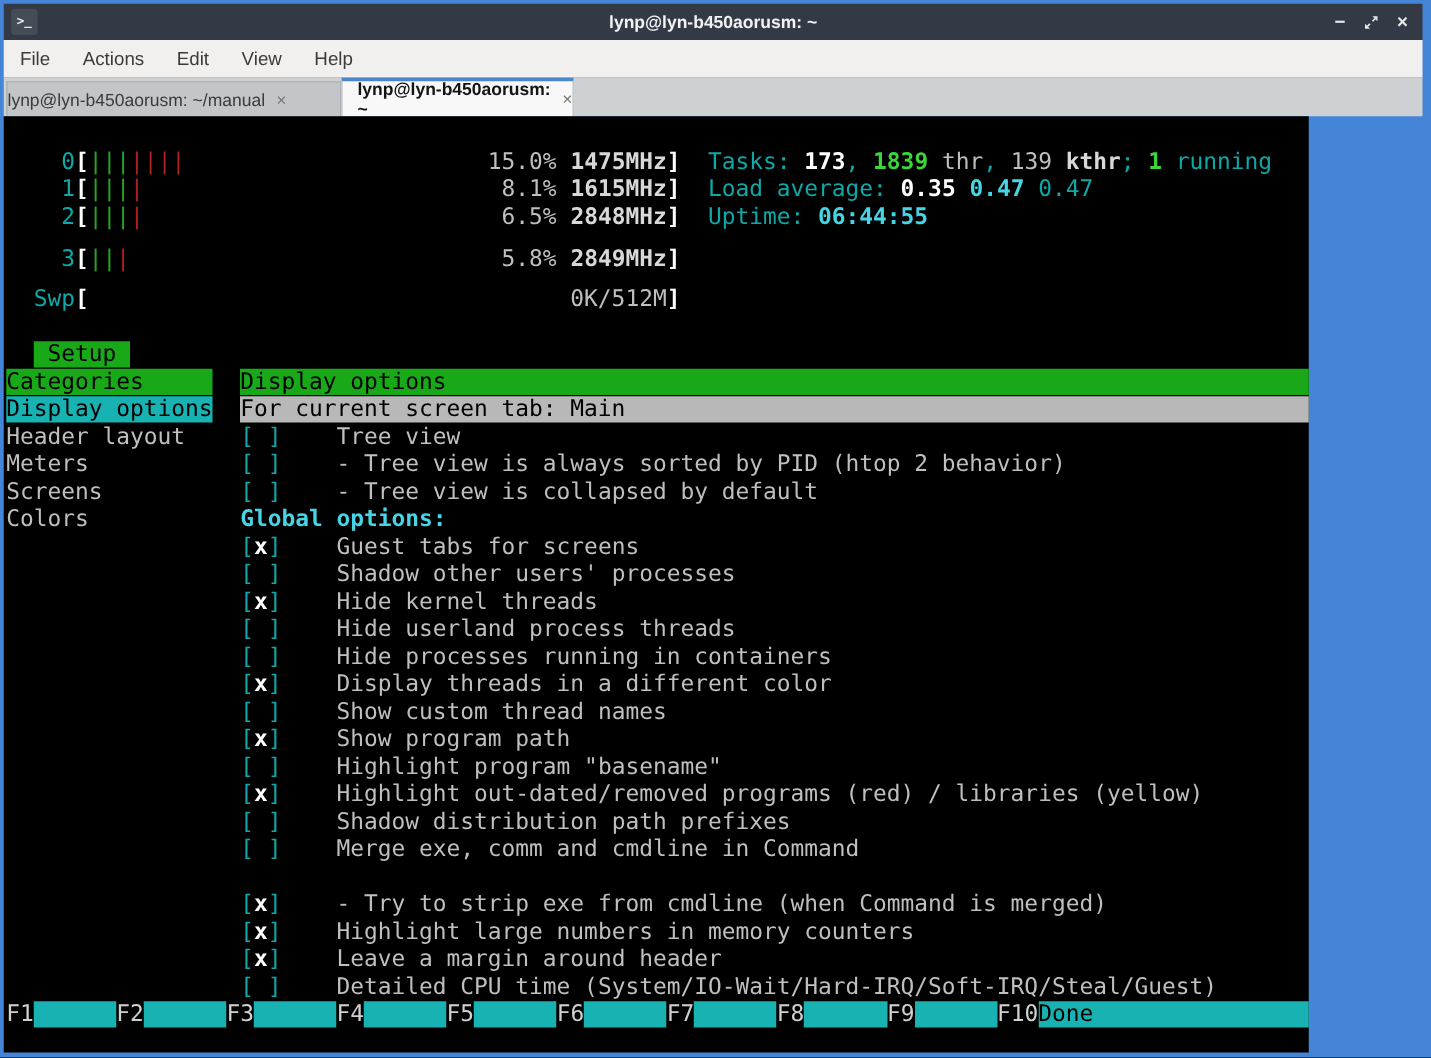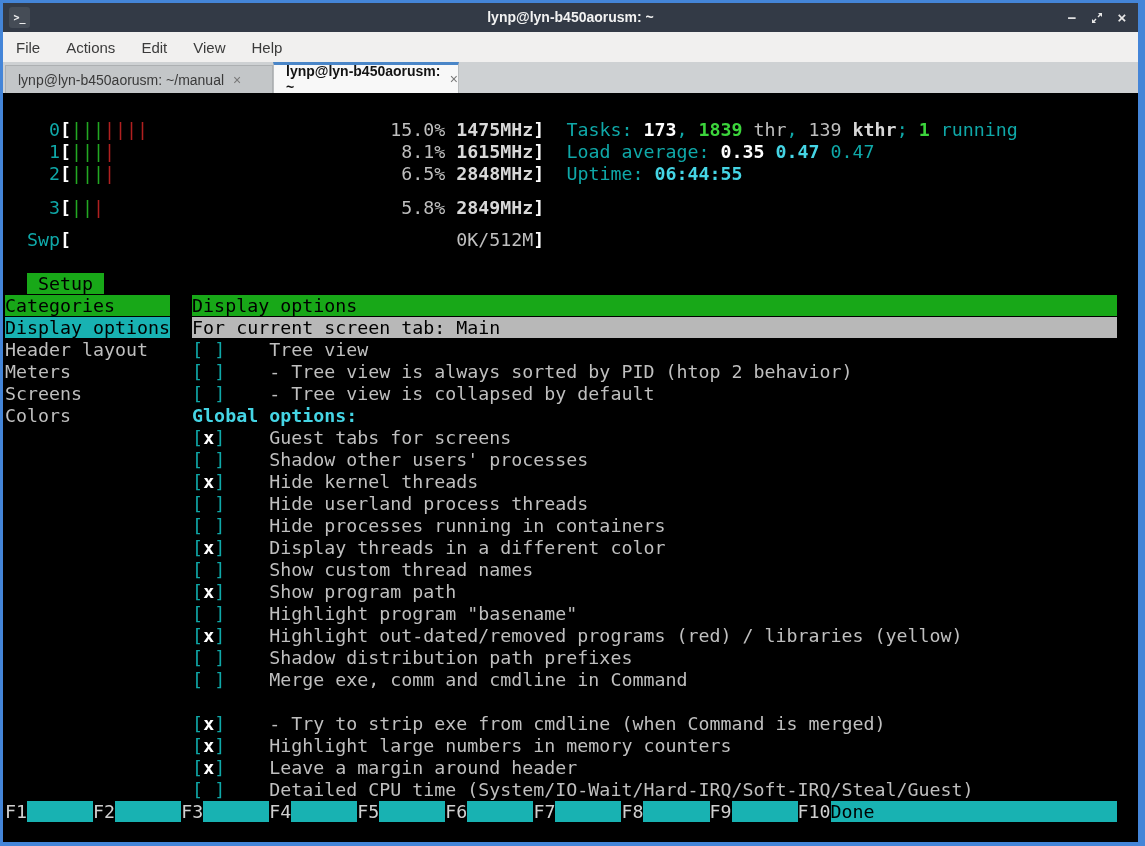--- a/index.html
+++ b/index.html
@@ -17,27 +17,27 @@
         color:#e8e8e8;font-size:15px;font-weight:bold;cursor:default;}
   
   #menubar{position:absolute;left:3px;top:32px;width:1135px;height:30px;background:#f1f0ef;
            display:flex;align-items:center;}
   .menu-item{color:#3b3b3b;font-size:15px;padding:0 4px;margin-left:18px;}
   .menu-item:first-child{margin-left:9px;}
   
   #tabbar{position:absolute;left:3px;top:62px;width:1135px;height:31px;background:#ced1d3;}
   .tab{position:absolute;display:flex;align-items:center;font-size:14px;box-sizing:border-box;}
   #tab0{left:2px;top:3px;width:268px;height:28px;background:#c3c6c8;border:1px solid #adb0b2;
-        border-bottom:none;color:#3a3a3a;padding-left:12px;}
+        border-bottom:none;color:#3a3a3a;}
   #tab1{left:270px;top:0;width:186px;height:31px;background:#f8f8f8;border-left:1px solid #b9bcbe;
         border-right:1px solid #b9bcbe;border-top:3px solid #4a86c8;color:#141414;
         font-weight:bold;padding-left:12px;}
   .tab-close{margin-left:9px;color:#777;font-size:14px;font-weight:normal;}
   
-  #term{position:absolute;left:3px;top:93px;width:1135px;height:749px;background:#000;
+  #term{position:absolute;left:3px;top:93px;width:1044px;height:749px;background:#000;
         overflow:hidden;font-family:"DejaVu Sans Mono",monospace;font-size:18.3px;}
   .trow{position:absolute;left:2px;height:22px;line-height:22px;white-space:pre;}
   .cy {color:#0fa8a8;}
   .bc {color:#45d5e5;font-weight:bold;}
   .gy {color:#bfbfbf;}
   .bw {color:#ffffff;font-weight:bold;}
   .bg {color:#3cd53c;font-weight:bold;}
   .bgy{color:#d8d8d8;font-weight:bold;}
   .gn {color:#23a823;}
   .rd {color:#b02020;}

